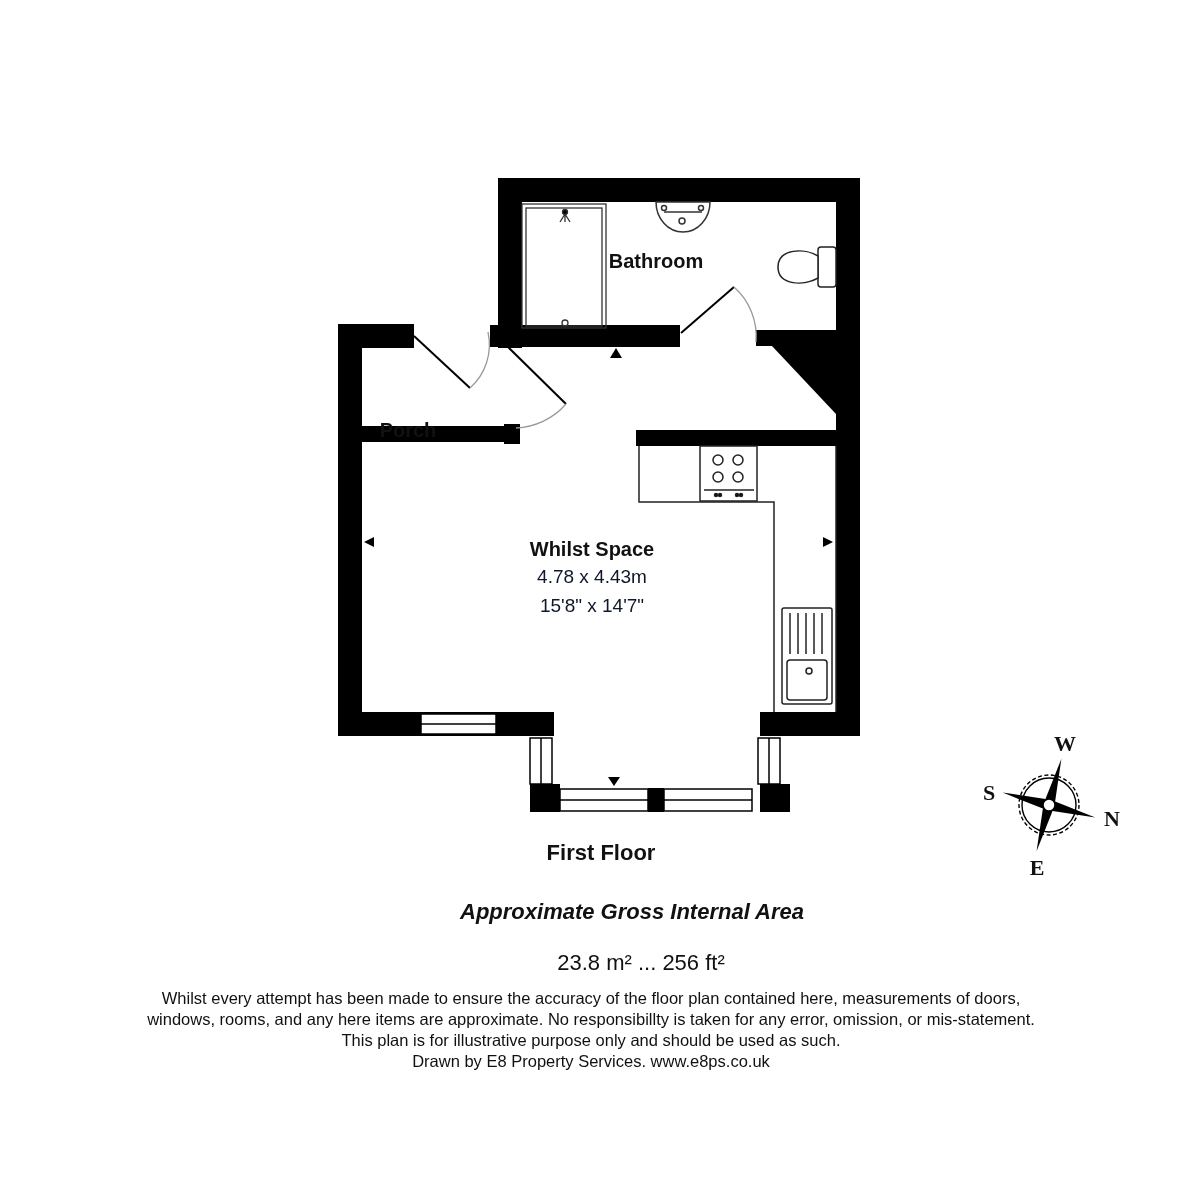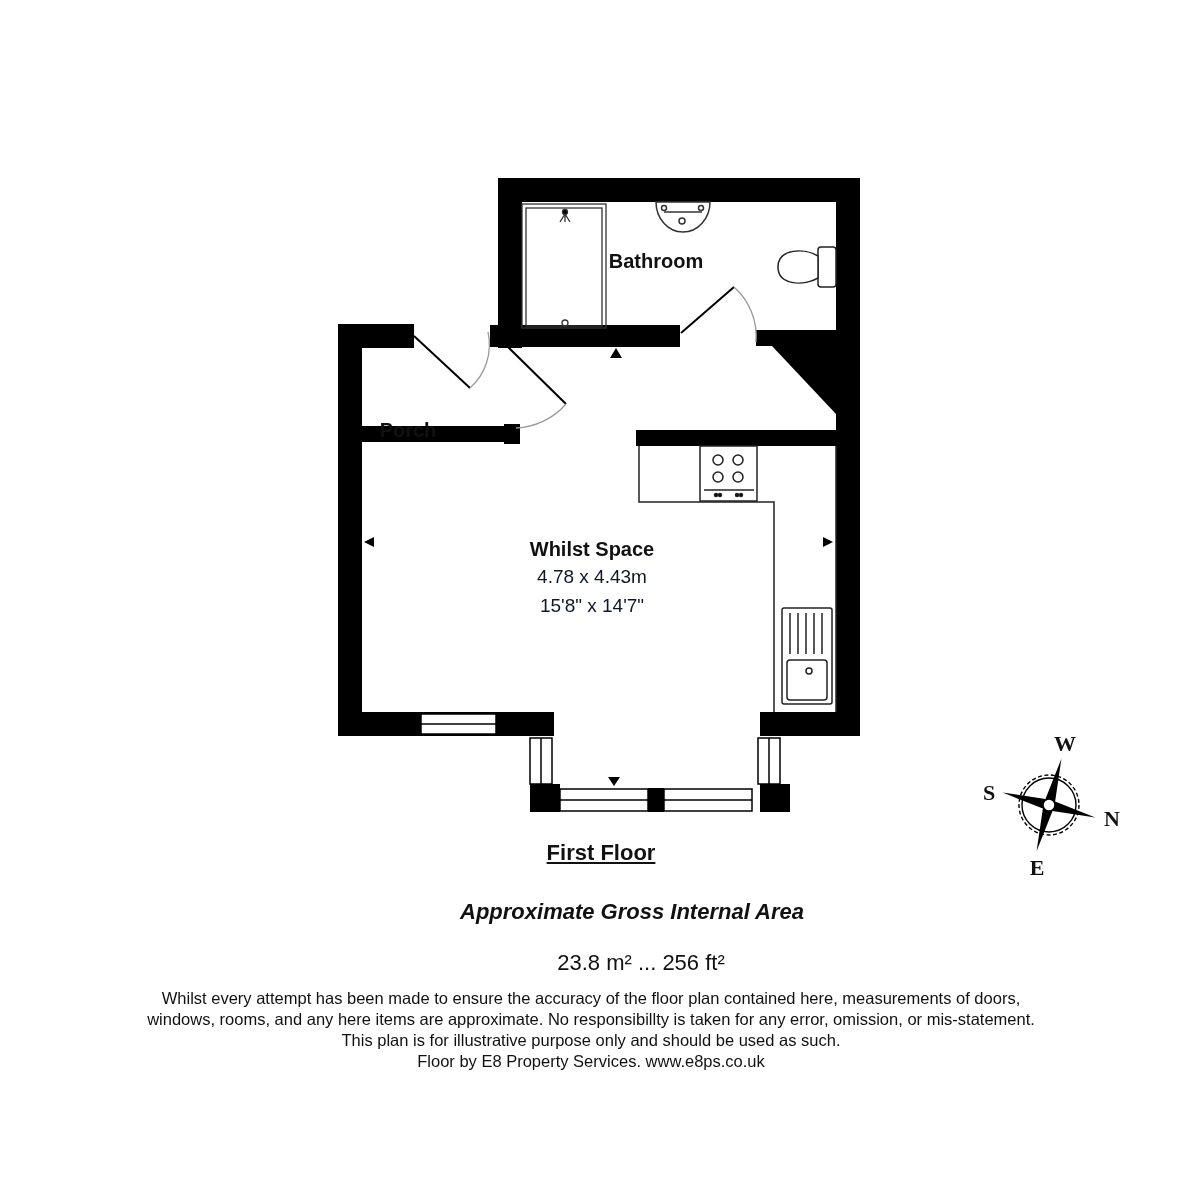--- a/index.html
+++ b/index.html
@@ -1,21 +1,21 @@
 <!DOCTYPE html>
 <html><head>
 <meta charset="utf-8">
 <style>
   html, body { margin:0; padding:0; background:#ffffff; }
   body { width:1182px; height:1200px; position:relative; overflow:hidden; font-family:"Liberation Sans", sans-serif; color:#111; }
   #plan { position:absolute; left:0; top:0; width:1182px; height:1200px; }
   .label { position:absolute; white-space:nowrap; transform:translateX(-50%); }
   .room-name { font-weight:bold; font-size:20px; color:#111; }
   .dim { font-size:19px; color:#0f172a; }
-  .floor-title { font-weight:bold; font-size:22px;text-decoration:underline; }
+  .floor-title { font-weight:bold; font-size:22px; }
   .area-title { font-weight:bold; font-size:22px;font-style:italic; }
   .area-value { font-size:22px; }
   .disclaimer { position:absolute; left:0; width:1182px; top:988px; text-align:center; font-size:16.5px; line-height:21px; color:#111; }
   .disclaimer div { white-space:nowrap; }
   .compass-letter { font-family:"Liberation Serif", serif; font-weight:bold; font-size:22px; position:absolute; transform:translate(-50%,-50%); }
 </style>
 </head>
 <body>
 
 <svg id="plan" viewBox="0 0 1182 1200" xmlns="http://www.w3.org/2000/svg">
@@ -145,14 +145,14 @@
 <div class="compass-letter" style="left:989px;top:793px;">S</div>
 
 <div class="label floor-title" style="left:601px;top:840px;">First Floor</div>
 <div class="label area-title" style="left:632px;top:899px;">Approximate Gross Internal Area</div>
 <div class="label area-value" style="left:641px;top:950px;">23.8 m² ... 256 ft²</div>
 
 <div class="disclaimer">
   <div>Whilst every attempt has been made to ensure the accuracy of the floor plan contained here, measurements of doors,</div>
   <div>windows, rooms, and any here items are approximate. No responsibillty is taken for any error, omission, or mis-statement.</div>
   <div>This plan is for illustrative purpose only and should be used as such.</div>
-  <div>Floor by E8 Property Services. www.e8ps.co.uk</div>
+  <div>Drawn by E8 Property Services. www.e8ps.co.uk</div>
 </div>
 
 </body></html>

